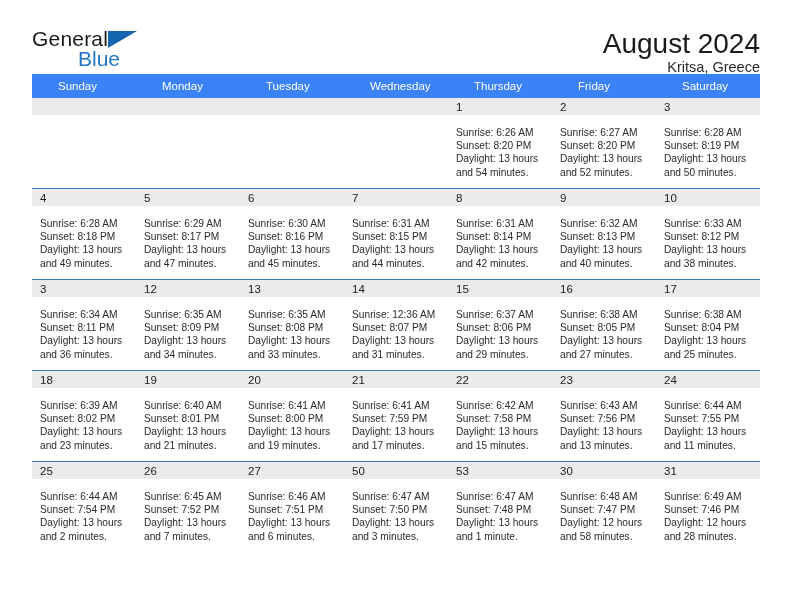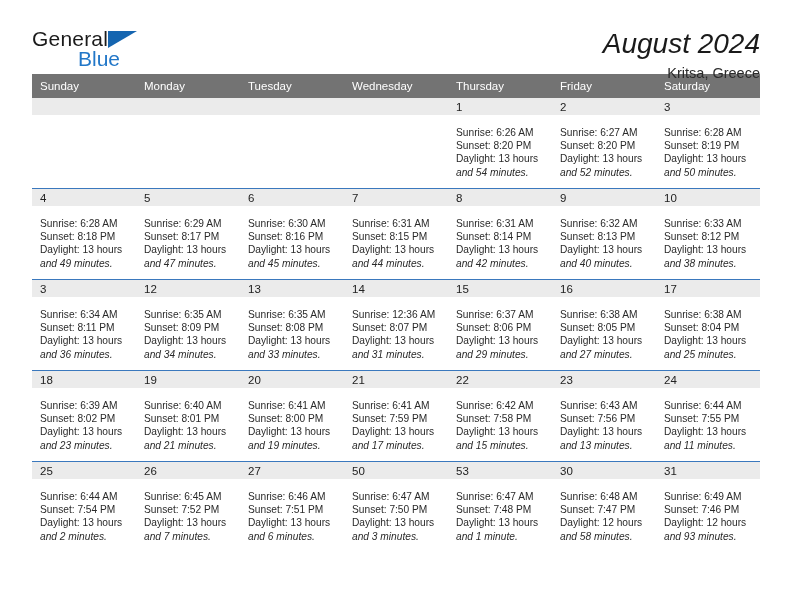--- a/index.html
+++ b/index.html
@@ -64,43 +64,41 @@
   }
   .titles {
     text-align: right;
   }
   .cal-title {
     font-size: 28px;
     font-weight: normal;
     color: #1a1a1a;
     line-height: 1.12;
     white-space: nowrap;
-    font-style: italic;
   }
   .cal-sub {
     font-size: 14.5px;
     color: #2b2b2b;
-    margin-top: 6px;
     white-space: nowrap;
   }
 
   
   .calendar {
     width: 728px;
     border-collapse: collapse;
     table-layout: fixed;
     margin-top: 2px;
   }
   .calendar th {
-    background: #737373;
+    background: #3b82f6;
     color: #ffffff;
     font-weight: normal;
     font-size: 11.5px;
     text-align: left;
-    padding: 6px 0 6px 8px;
+    padding: 6px 0 6px 26px;
     height: 21px;
     box-sizing: border-box;
     border: none;
   }
   .calendar td {
     vertical-align: top;
     width: 104px;
     height: 90px;
     padding: 0;
     border-top: 1.6px solid #3a78bd;
@@ -131,21 +129,20 @@
     padding: 11px 6px 0 8px;
     font-size: 10.2px;
     line-height: 13.2px;
     color: #2a2a2a;
   }
   .info div {
     white-space: nowrap;
   }
   .info .dl2 {
     white-space: nowrap;
-    font-style: italic;
   }
 </style>
 </head>
 <body>
 
 <div class="page">
 
   <div class="top">
     <div class="logo">
       <span class="logo-general">General</span>
@@ -530,21 +527,21 @@
               </div>
             </div>
           </td>
           <td>
             <div class="cell">
               <div class="daynum-band">31</div>
               <div class="info">
                 <div>Sunrise: 6:49 AM</div>
                 <div>Sunset: 7:46 PM</div>
                 <div>Daylight: 12 hours</div>
-                <div class="dl2">and 93 minutes.</div>
+                <div class="dl2">and 28 minutes.</div>
               </div>
             </div>
           </td>
         </tr>
       </tbody>
   </table>
 
 </div>
 
 </body></html>

